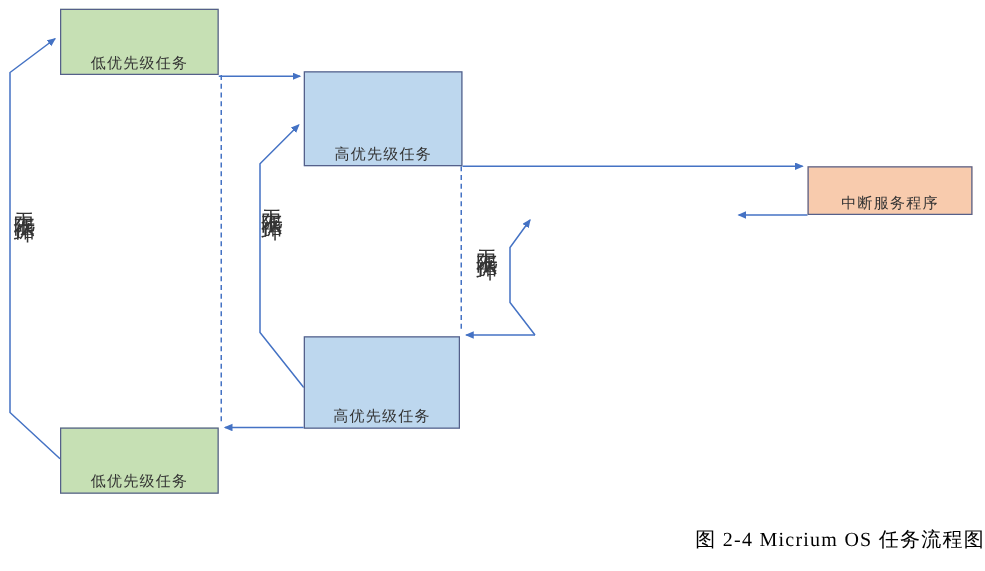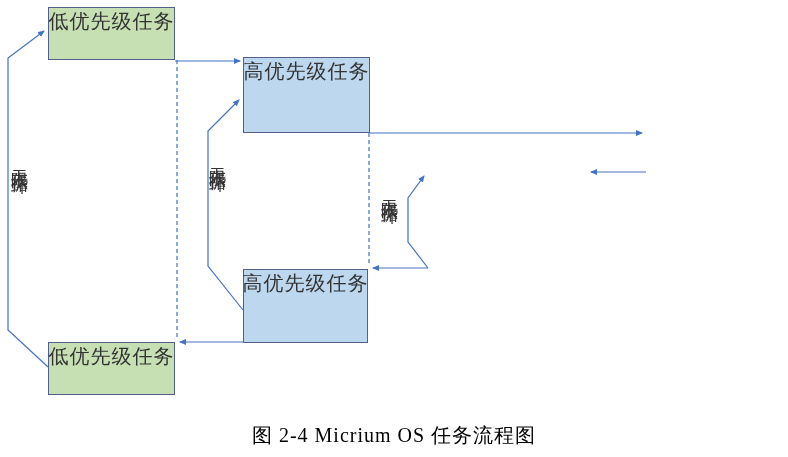--- a/index.html
+++ b/index.html
@@ -22,23 +22,23 @@
     stroke-width: 1.2;
     fill: none;
   }
   .connector.dashed {
     stroke-dasharray: 4 3;
   }
   .arrow-head { fill: var(--arrow, #4472C4); }
   .task-box {
     position: absolute;
     display: flex;
-    align-items: flex-start;
+    align-items: flex-end;
     justify-content: center;
-    font-size: 20px;
+    font-size: 12px;
     color: var(--text, #333333);
     border: 1px solid var(--box-border, #55608A);
     letter-spacing: 1px;
     white-space: nowrap;
   }
   .box-green  { background: var(--low-priority-fill, #C6E0B4); }
   .box-blue   { background: var(--high-priority-fill, #BDD7EE); }
   .box-orange { background: var(--isr-fill, #F8CBAD); }
   .box-yellow { background: var(--higher-priority-fill, #FFF2CC); }
 
@@ -59,22 +59,22 @@
     line-height: 1;
   }
   .loop-left   { left: 11px;  top: 156px; }
   .loop-middle { left: 209px; top: 154px; }
   .loop-right  { left: 381px; top: 186px; }
 
   .caption {
     position: absolute;
     left: 0; top: 422px;
     width: 100%;
-    text-align: center;
-    font-size: 20px;
+    text-align: right;
+    font-size: 16px;
     color: #000000;
     letter-spacing: 1px;
   }
 </style>
 </head>
 <body>
 
 <div class="stage">
 
   <svg class="connector-layer" viewBox="0 0 788 457" xmlns="http://www.w3.org/2000/svg">
@@ -106,20 +106,23 @@
   </svg>
 
   <div class="task-box box-green box-low-top">
     <span>低优先级任务</span>
   </div>
 
   <div class="task-box box-blue box-high-top">
     <span>高优先级任务</span>
   </div>
 
+  <div class="task-box box-orange box-isr">
+    <span>中断服务程序</span>
+  </div>
 
 
   <div class="task-box box-blue box-high-bottom">
     <span>高优先级任务</span>
   </div>
 
   <div class="task-box box-green box-low-bottom">
     <span>低优先级任务</span>
   </div>
 

